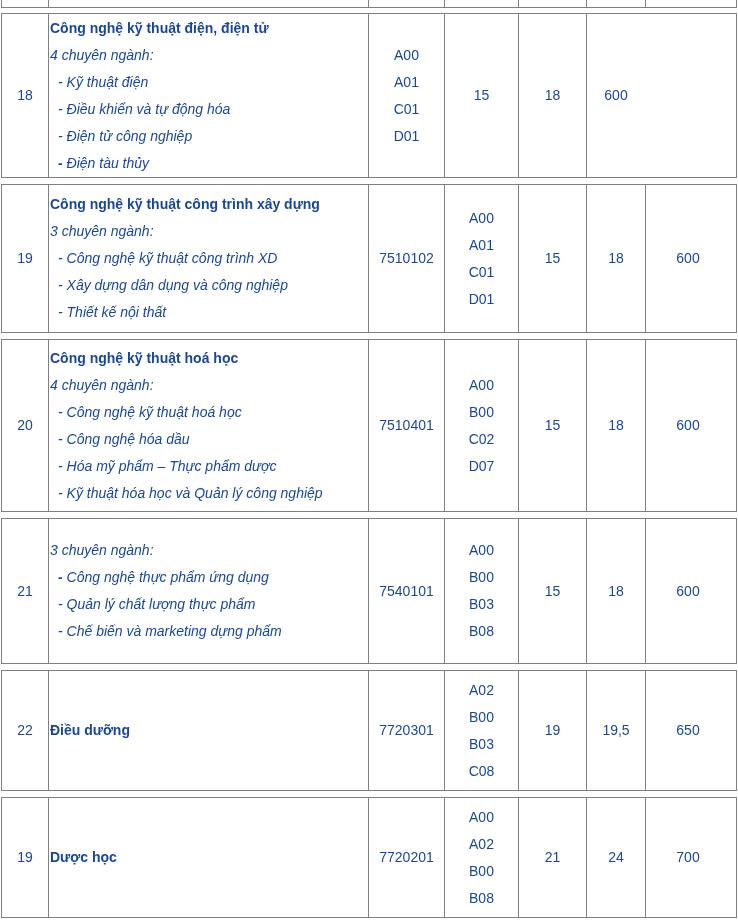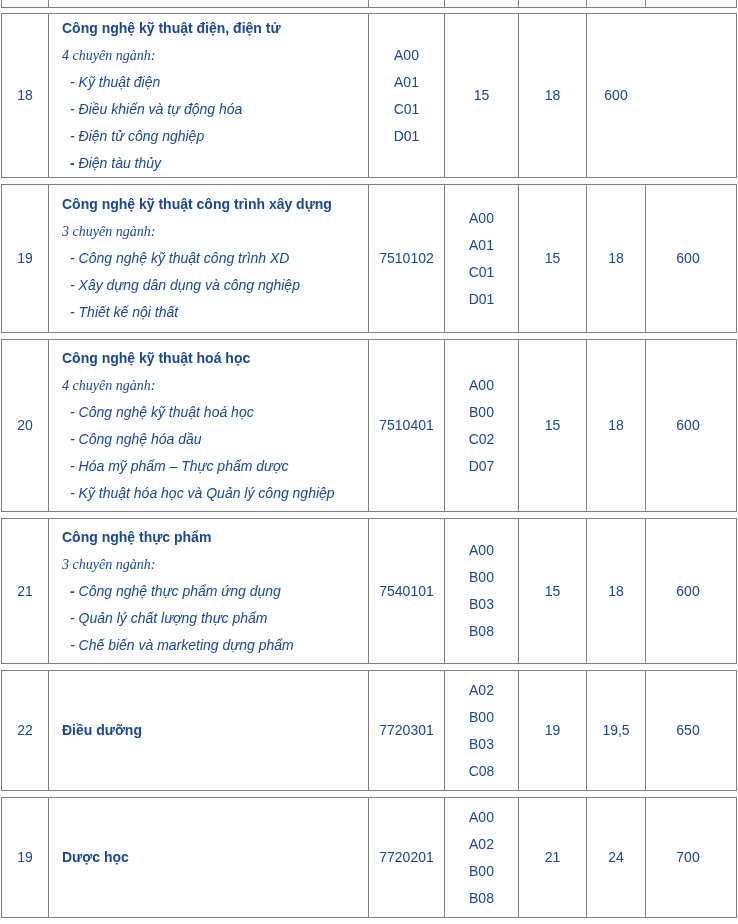--- a/index.html
+++ b/index.html
@@ -37,24 +37,24 @@
     flex-direction: column;
     color: #17479b;
     font-size: 14px;
     line-height: 27px;
     text-align: center;
   }
   .cell:first-child { border-left: none; }
   .cell.major {
     align-items: flex-start;
     text-align: left;
-    padding: 0 8px 0 13px;
+    padding: 0 8px 0 1px;
   }
   .major-title { font-weight: bold; }
-  .major-subtitle { font-style: italic; font-family: Liberation Serif, serif; }
+  .major-subtitle { font-style: italic; }
   .major-item { font-style: italic; margin-left: 8px; }
   .major-item .bold-dash { font-weight: bold; }
 </style>
 </head>
 <body>
 
 <div class="page">
   <div class="table" id="admissions-table">
       <div class="row partial" style="height: 8px;">
         <div class="cell"></div>
@@ -152,21 +152,20 @@
         </div>
         <div class="cell">
           <span>600</span>
         </div>
       </div>
       <div class="row" style="height: 146px;">
         <div class="cell">
           <span>21</span>
         </div>
         <div class="cell major">
-          <div class="major-title">Công nghệ thực phẩm</div>
           <div class="major-subtitle">3 chuyên ngành:</div>
           <div class="major-item"><span class="bold-dash">-</span><span> Công nghệ thực phẩm ứng dụng</span></div>
           <div class="major-item"><span>-</span><span> Quản lý chất lượng thực phẩm</span></div>
           <div class="major-item"><span>-</span><span> Chế biến và marketing dựng phẩm</span></div>
         </div>
         <div class="cell">
           <span>7540101</span>
         </div>
         <div class="cell">
           <div>A00</div>

